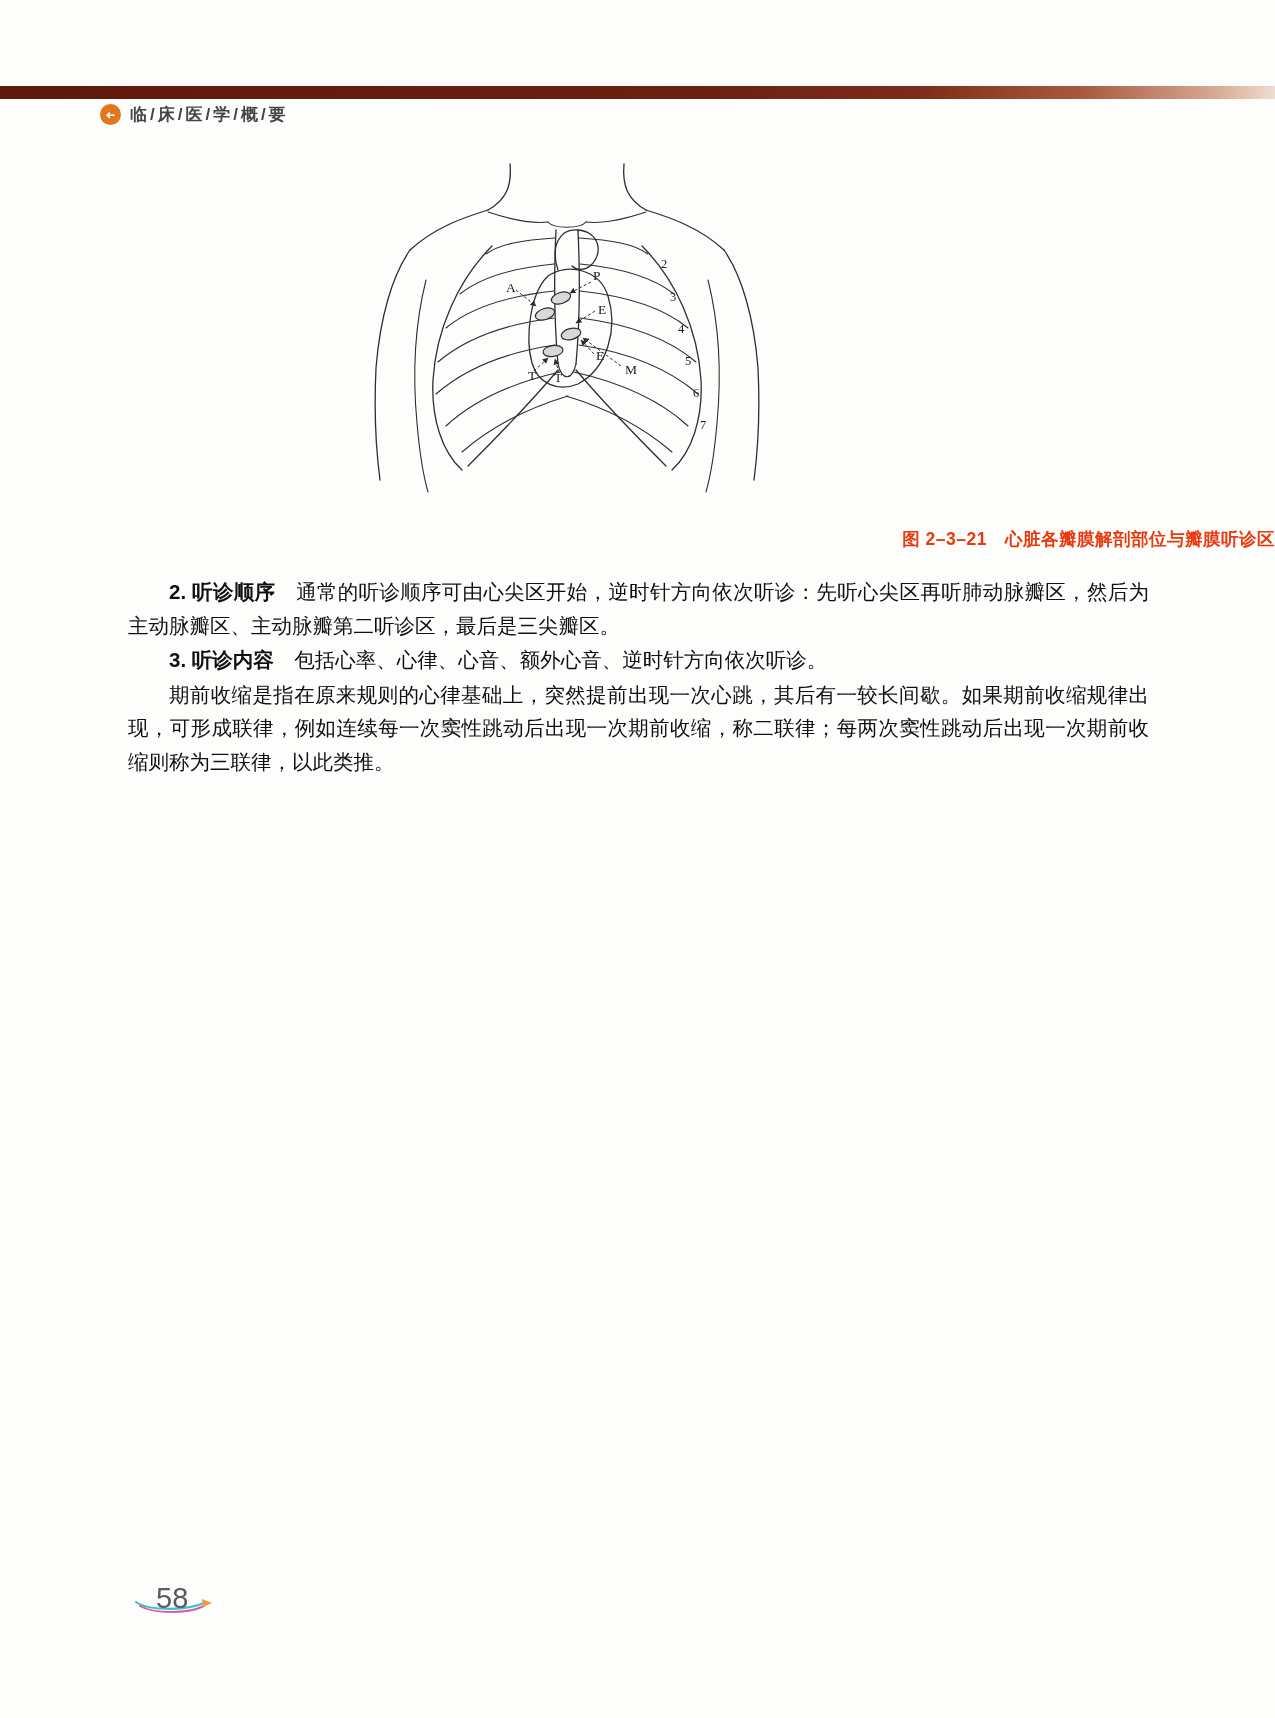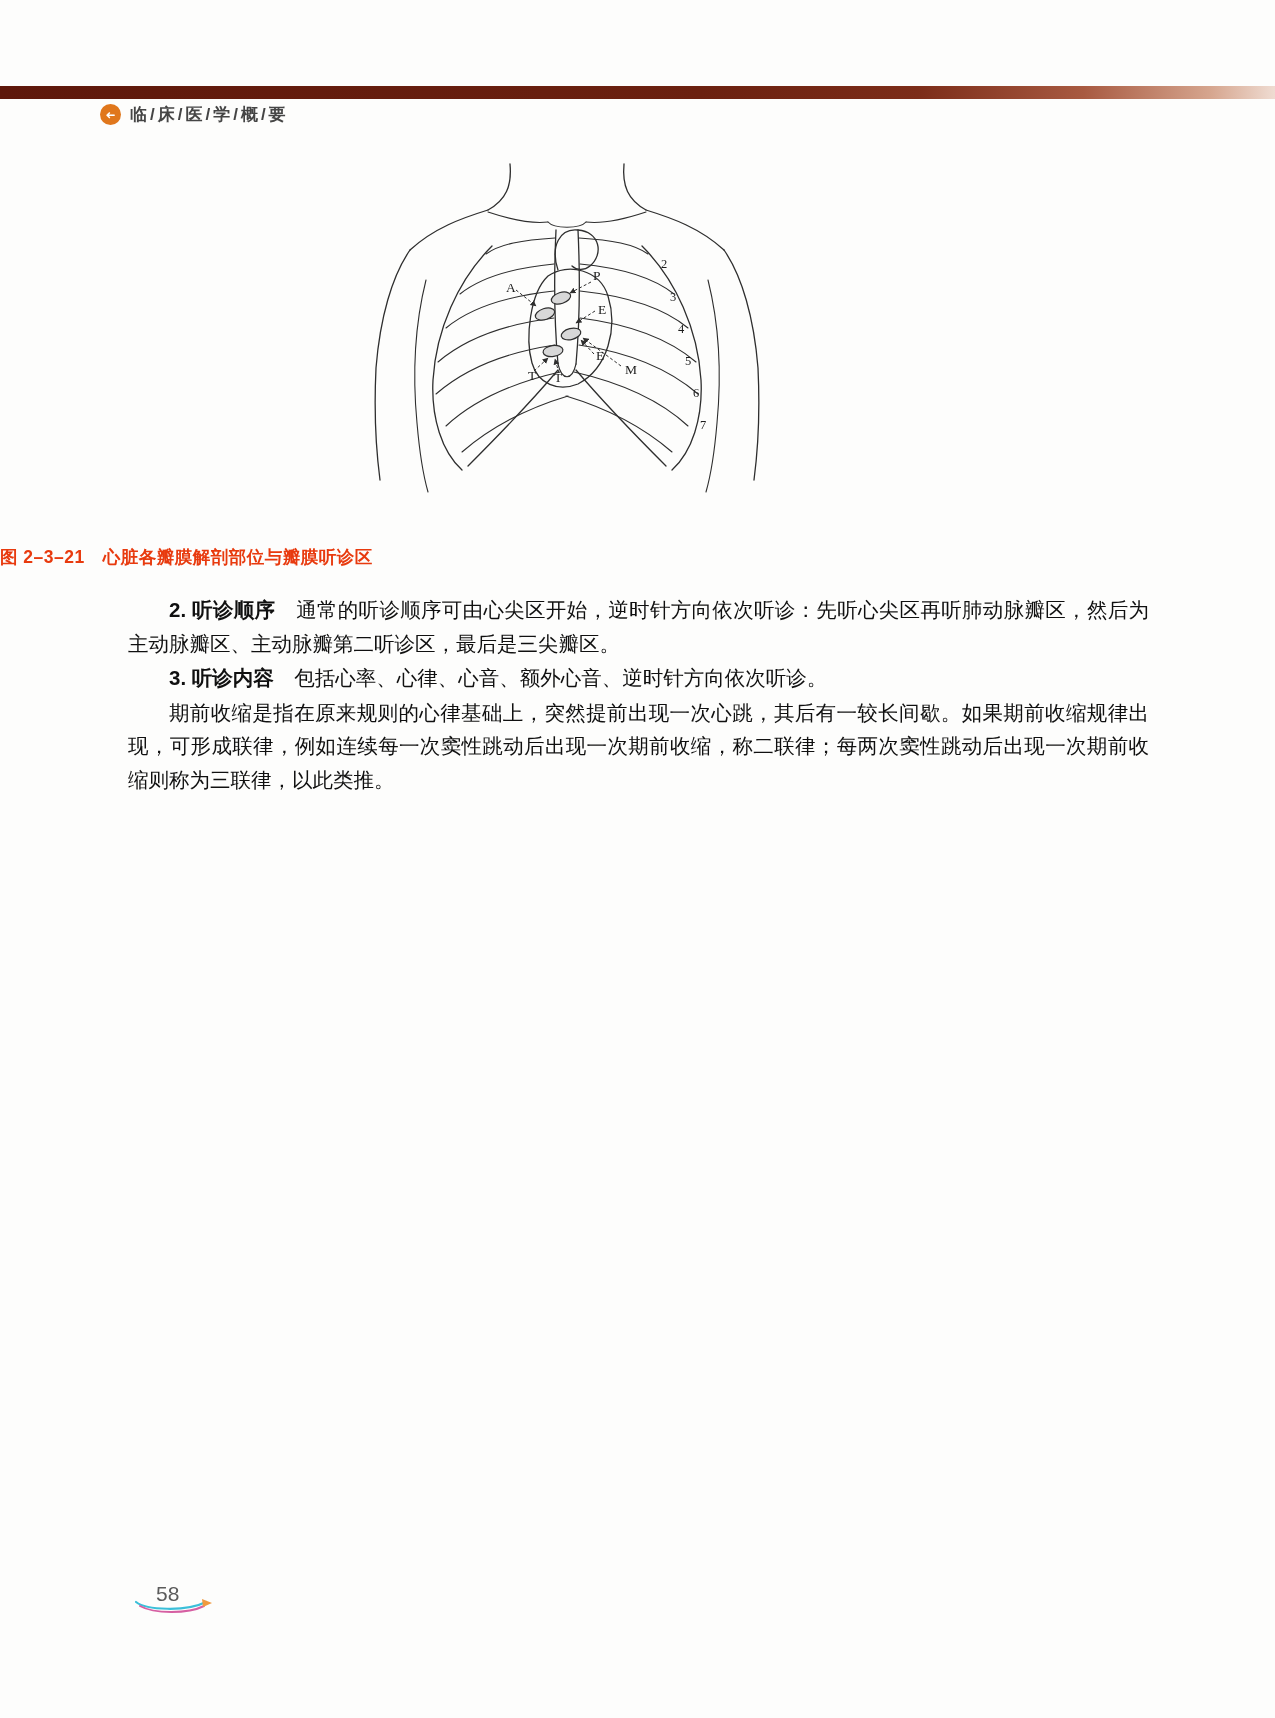--- a/index.html
+++ b/index.html
@@ -44,21 +44,21 @@
   .leader { stroke:#2e2e2e; stroke-width:1; fill:none; stroke-dasharray:3 2.2; }
   .valve { stroke:#2e2e2e; stroke-width:1.2; fill:#d8d8d8; }
   .lbl { font-family:"Liberation Serif","DejaVu Serif",serif; font-size:13.5px; fill:#1c1c1c; }
   .ribnum { font-family:"Liberation Serif","DejaVu Serif",serif; font-size:12.5px; fill:#1c1c1c; }
 
   .fig-caption {
     margin-top:17px; text-align:center;
     font-size:15.5px; color:#161616; letter-spacing:.2px;
   }
   .fig-title {
-    margin-top:39px; text-align:left;
+    margin-top:21px; text-align:right;
     font-family:"Liberation Sans","DejaVu Sans",sans-serif;
     font-weight:700; font-size:17.5px; color:#e83a0e; letter-spacing:.5px;
   }
 
   .content {
     margin:24px 126px 0 128px;
     font-size:20.5px; line-height:33.6px;
     text-align:justify; text-justify:inter-character;
     color:#101010;
   }
@@ -69,21 +69,21 @@
   }
 
   .pagenum {
     position:absolute; left:132px; top:1580px;
     width:84px; height:38px;
   }
   .pagenum svg { position:absolute; left:0; top:6px; }
   .pagenum .num {
     position:absolute; left:24px; top:2px;
     font-family:"Liberation Sans","DejaVu Sans",sans-serif;
-    font-size:21px; color:#5b5b5b;
+    font-size:29px; color:#5b5b5b;
   }
 </style>
 </head>
 <body>
 
 <div class="sheet">
 
   <div class="topbar"></div>
 
   <div class="brandrow">

